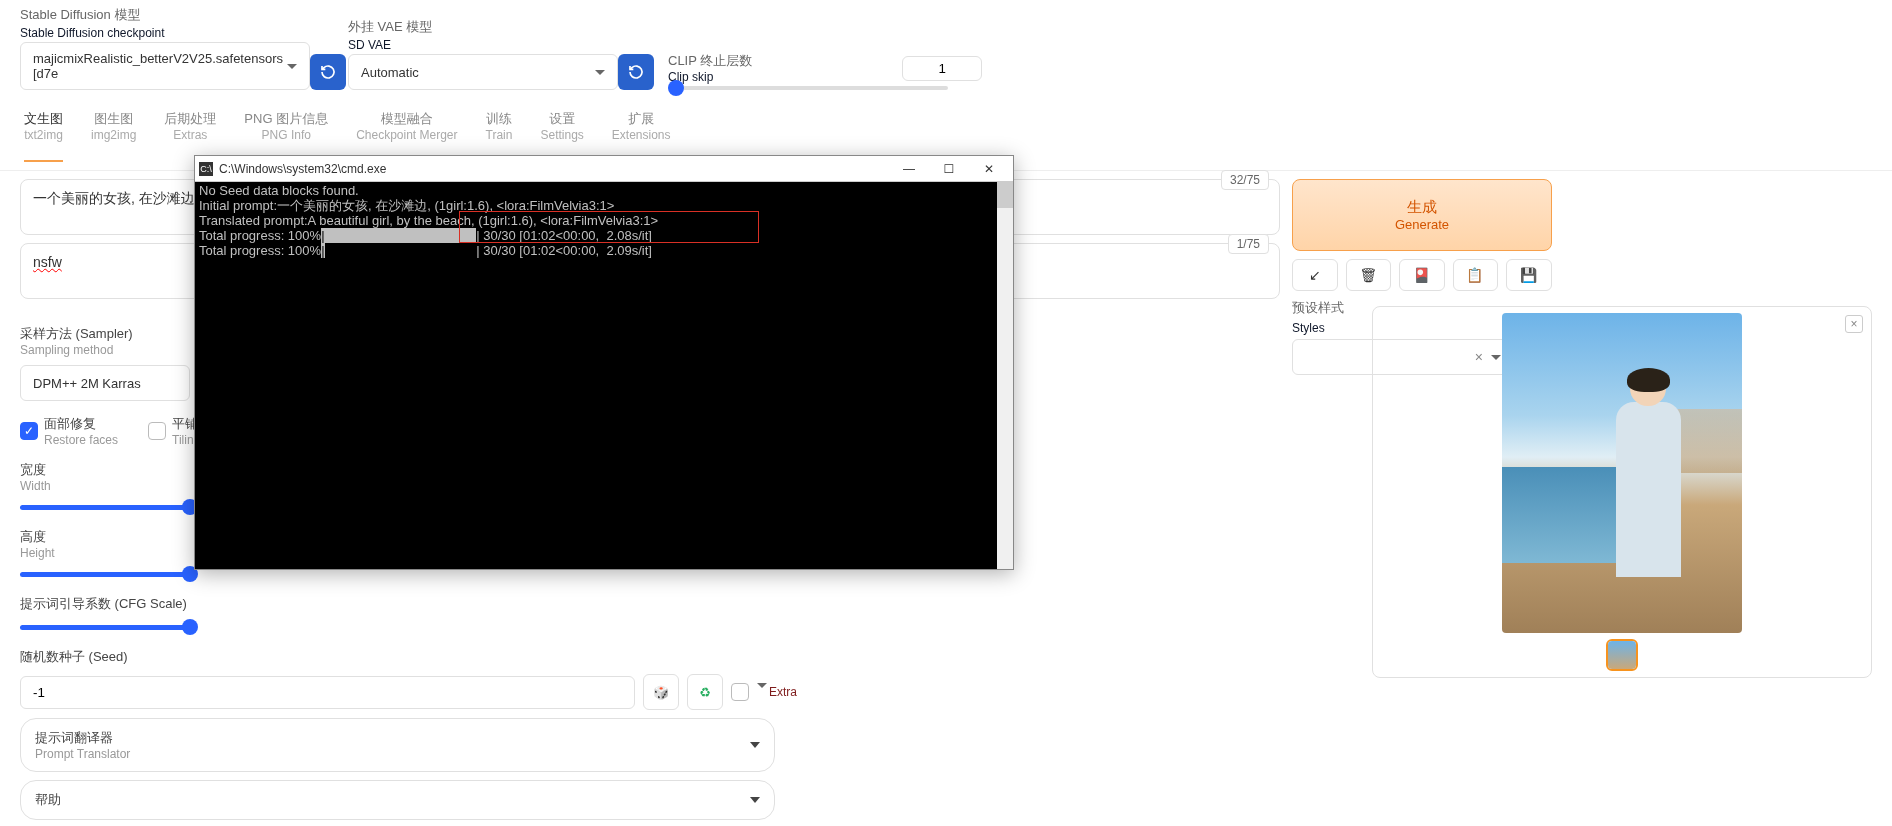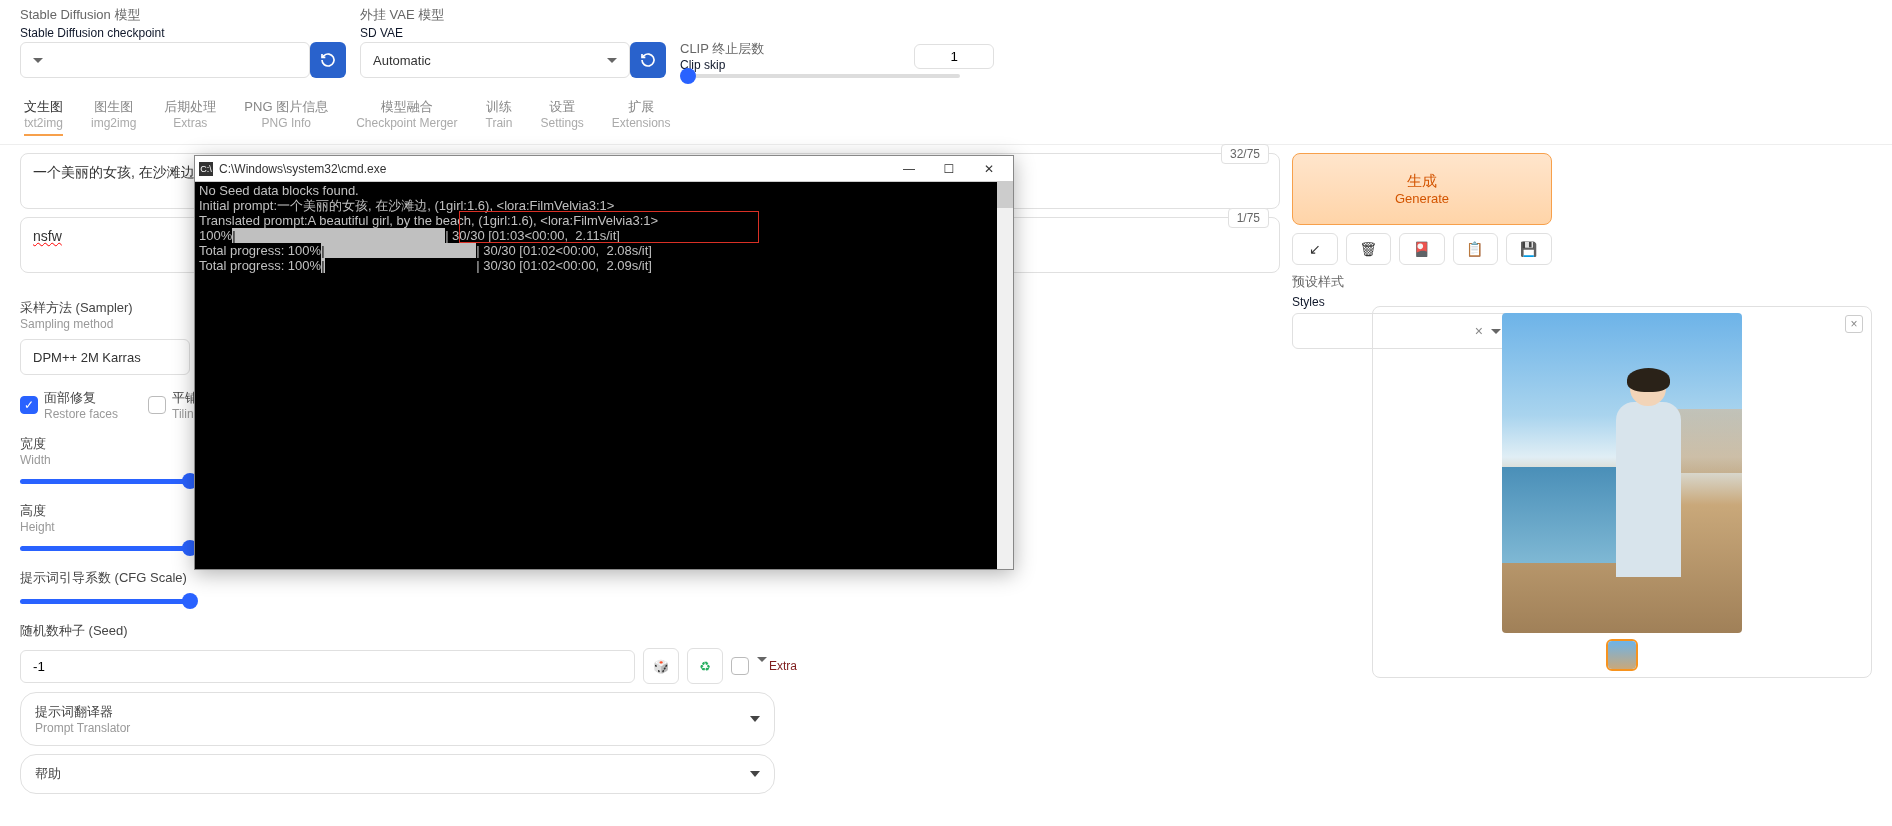--- a/index.html
+++ b/index.html
@@ -10,21 +10,21 @@
 .label-en { font-size: 12px; color: #0f172a; }
 .select-box { border: 1px solid #e0e0e0; border-radius: 6px; padding: 8px 12px; display: flex; align-items: center; justify-content: space-between; background: #fff; min-height: 36px; }
 .chevron-down { width: 0; height: 0; border-left: 5px solid transparent; border-right: 5px solid transparent; border-top: 5px solid #666; }
 .refresh-btn { width: 36px; height: 36px; background: #2962cc; border-radius: 6px; display: flex; align-items: center; justify-content: center; color: #fff; cursor: pointer; }
 .clip-group { display: flex; flex-direction: column; gap: 2px; }
 .clip-row { display: flex; align-items: center; gap: 10px; }
 .num-field { border: 1px solid #e0e0e0; border-radius: 6px; padding: 4px 8px; width: 80px; text-align: center; }
 .slider-track { width: 280px; height: 4px; background: #ddd; border-radius: 2px; position: relative; }
 .slider-thumb { width: 16px; height: 16px; background: #2962ff; border-radius: 50%; position: absolute; top: -6px; left: 0; }
 .tabs { display: flex; gap: 28px; padding: 8px 24px; border-bottom: 1px solid #eee; margin-top: 6px; }
-.tab { display: flex; flex-direction: column; align-items: center; cursor: pointer; padding-bottom: 4px; }
+.tab { display: flex; flex-direction: column; align-items: center; cursor: pointer; padding-bottom: 18px; }
 .tab.active { border-bottom: 2px solid #f7a04b; }
 .tab-cn { font-size: 13px; color: #888; }
 .tab.active .tab-cn { color: #333; font-weight: 500; }
 .tab-en { font-size: 12px; color: #aaa; }
 .main-area { display: flex; padding: 8px 20px; gap: 12px; }
 .left-col { flex: 1; display: flex; flex-direction: column; gap: 8px; max-width: 1260px; }
 .prompt-box { border: 1px solid #e0e0e0; border-radius: 8px; padding: 10px 12px; position: relative; min-height: 56px; }
 .token-counter { position: absolute; top: -10px; right: 10px; background: #fff; border: 1px solid #e0e0e0; border-radius: 4px; padding: 2px 8px; font-size: 12px; color: #666; }
 .prompt-text { font-size: 14px; white-space: pre; }
 .highlight-red { border: 1px solid #d93025; padding: 0 2px; background: rgba(255,0,0,0.02); }
@@ -79,30 +79,31 @@
 .cmd-scroll-thumb { position: absolute; top: 0; left: 0; right: 0; height: 26px; background: #ccc; }
 </style>
 </head>
 <body>
 
 <div class="top-row">
   <div class="top-group" style="width:290px">
     <span class="label-cn">Stable Diffusion 模型</span>
     <span class="label-en">Stable Diffusion checkpoint</span>
     <div class="select-box">
+      <span>majicmixRealistic_betterV2V25.safetensors [d7e</span>
       <span class="chevron-down"></span>
     </div>
   </div>
   <div class="refresh-btn">
     <svg width="16" height="16" viewBox="0 0 24 24" fill="none" stroke="#fff" stroke-width="2.5">
         <path d="M3 12a9 9 0 1 0 3-6.7L3 8"></path>
         <path d="M3 3v5h5"></path>
       </svg>
   </div>
-  <div class="top-group" style="width:270px;margin-left:14px">
+  <div class="top-group" style="width:270px;margin-left:2px">
     <span class="label-cn">外挂 VAE 模型</span>
     <span class="label-en">SD VAE</span>
     <div class="select-box">
       <span>Automatic</span>
       <span class="chevron-down"></span>
     </div>
   </div>
   <div class="refresh-btn">
     <svg width="16" height="16" viewBox="0 0 24 24" fill="none" stroke="#fff" stroke-width="2.5">
         <path d="M3 12a9 9 0 1 0 3-6.7L3 8"></path>
@@ -307,20 +308,19 @@
       <div class="cmd-ctrl">—</div>
       <div class="cmd-ctrl">☐</div>
       <div class="cmd-ctrl">✕</div>
     </div>
   </div>
   <div class="cmd-body" id="cmd-body">
     <div class="cmd-red-box" style="left:264px;top:29px;width:300px;height:32px"></div>
   <div class="cmd-line">No Seed data blocks found.</div>
       <div class="cmd-line">Initial prompt:一个美丽的女孩, 在沙滩边, (1girl:1.6), &lt;lora:FilmVelvia3:1&gt;</div>
       <div class="cmd-line">Translated prompt:A beautiful girl, by the beach, (1girl:1.6), &lt;lora:FilmVelvia3:1&gt;</div>
-      <div class="cmd-line">100%<span class="cmd-hl">|                                                          </span>| 30/30 [01:03&lt;00:00,  2.11s/it]</div>
       <div class="cmd-line">Total progress: 100%<span class="cmd-hl">|                                          </span>| 30/30 [01:02&lt;00:00,  2.08s/it]</div>
       <div class="cmd-line">Total progress: 100%<span class="cmd-hl">|</span>                                          | 30/30 [01:02&lt;00:00,  2.09s/it]</div>
     </div>
   <div class="cmd-scrollbar">
       <div class="cmd-scroll-thumb"></div>
     </div>
 </div>
 
 </body></html>

